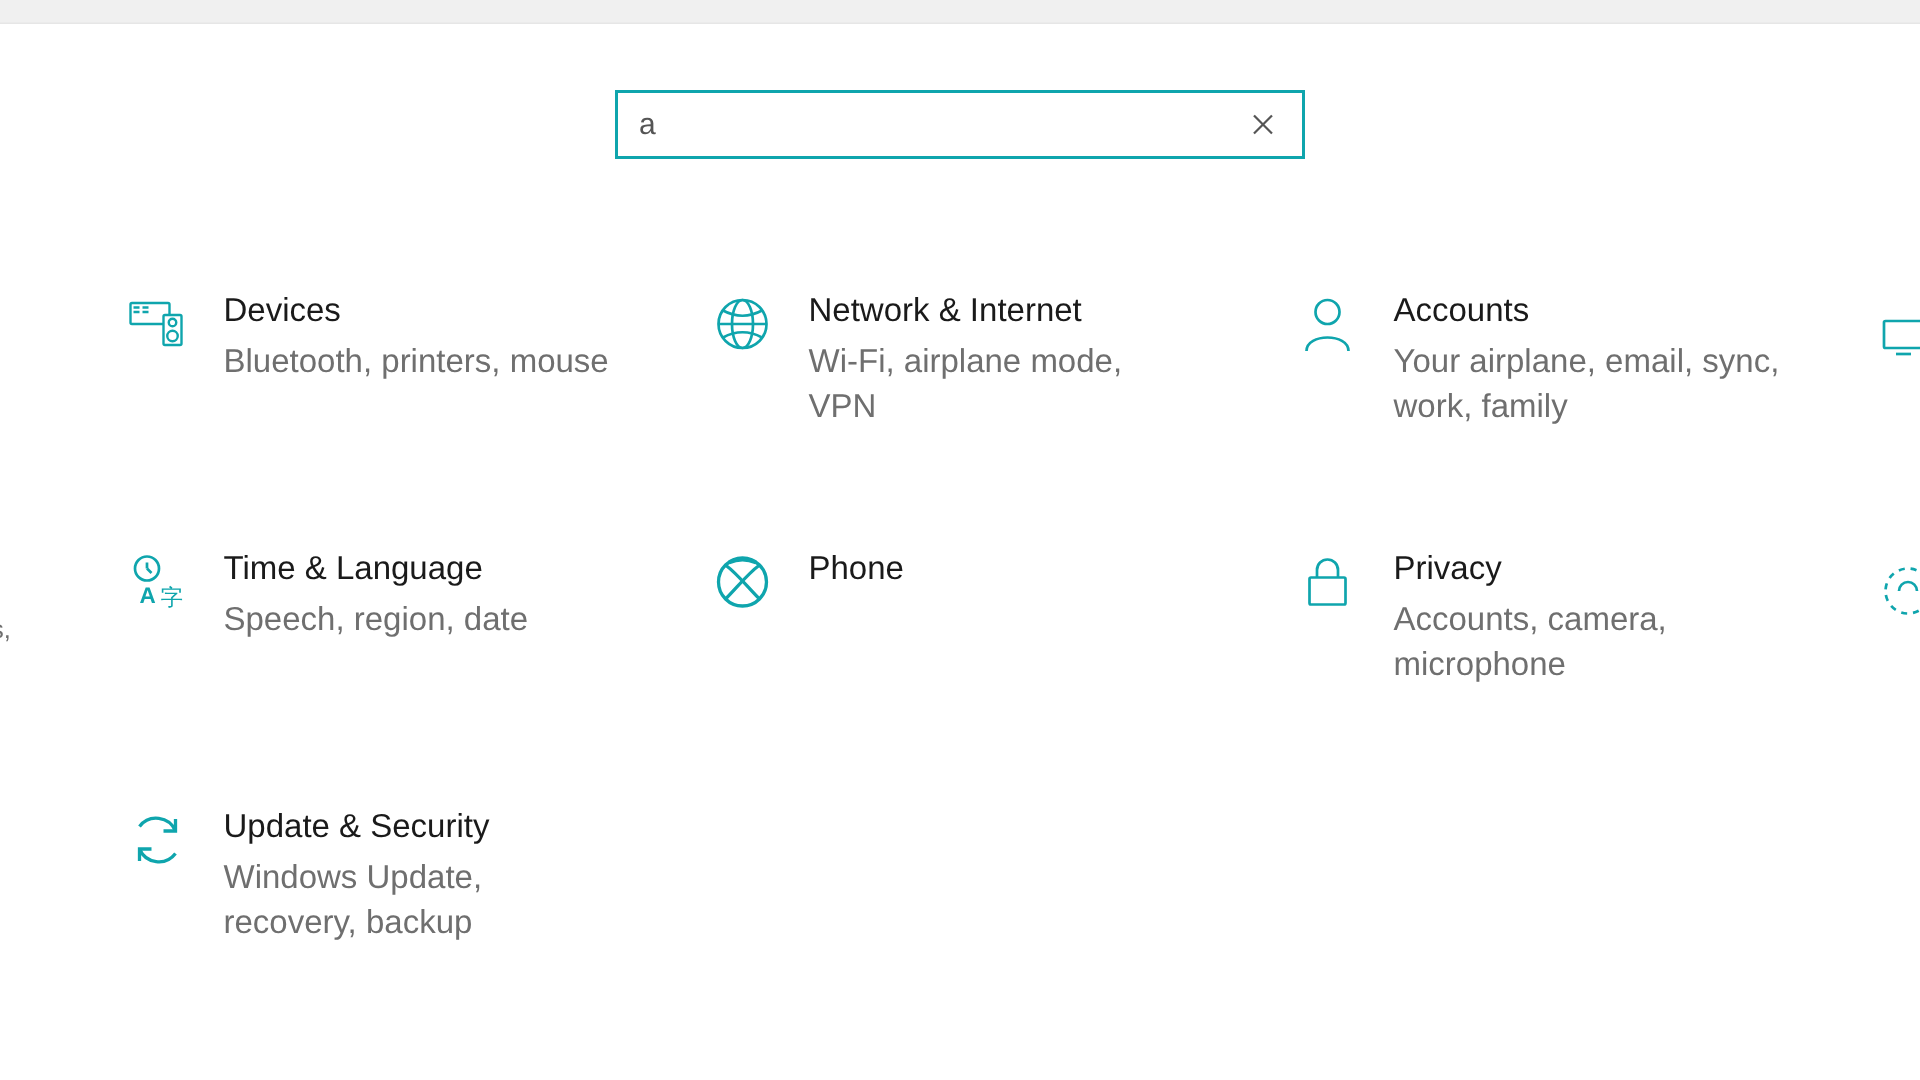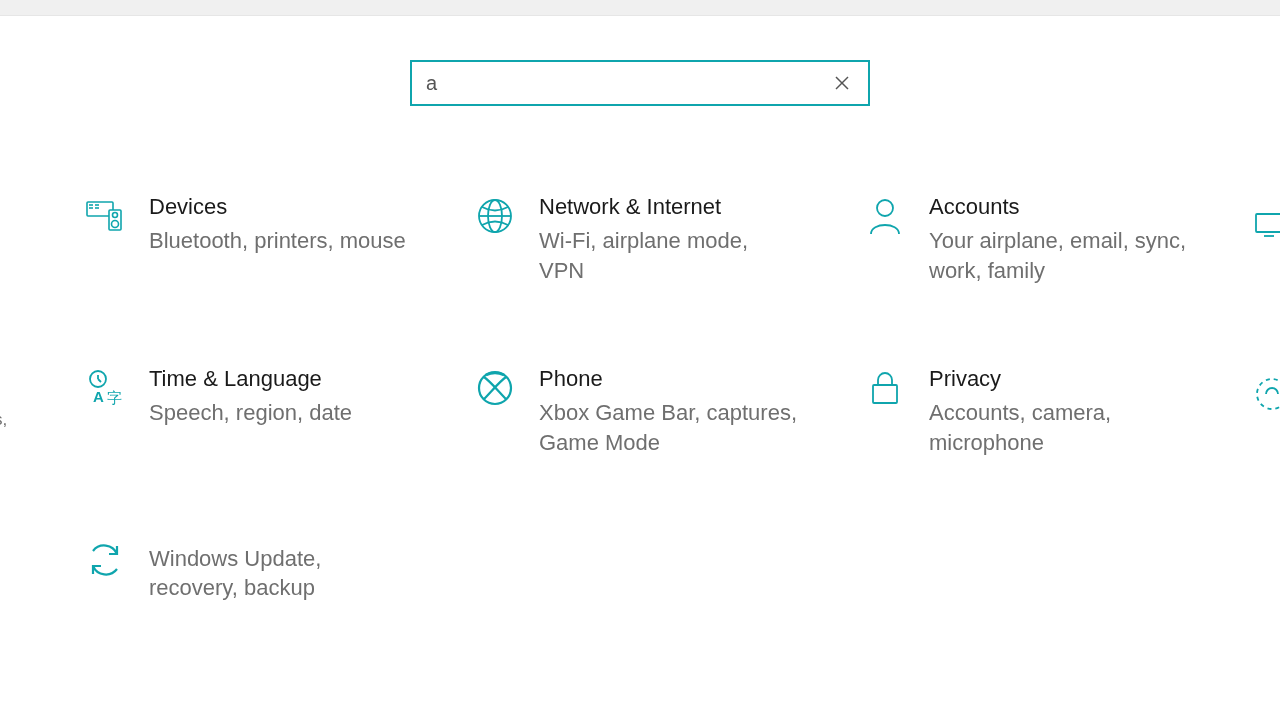--- a/index.html
+++ b/index.html
@@ -197,21 +197,20 @@
     <div class="cat-icon">
       <svg viewBox="0 0 40 40" fill="none" stroke="currentColor" stroke-width="2.2">
         <circle cx="20" cy="20" r="16"></circle>
         <path d="M9 9 C16 14 24 24 31 31"></path>
         <path d="M31 9 C24 14 16 24 9 31"></path>
         <path d="M11 7 Q20 3 29 7" stroke-width="2.5"></path>
       </svg>
     </div>
     <div class="cat-text">
       <div class="cat-title">Phone</div>
-      <div class="cat-desc">Xbox Game Bar, captures, Game Mode</div>
     </div>
   </div>
 
   <div class="category">
     <div class="cat-icon">
       <svg viewBox="0 0 40 40" fill="none" stroke="currentColor" stroke-width="1.8">
         <rect x="8" y="17" width="24" height="18" rx="1"></rect>
         <path d="M13 17 V12 a7 7 0 0 1 14 0 V17"></path>
       </svg>
     </div>
@@ -224,20 +223,21 @@
   <div class="category">
     <div class="cat-icon">
       <svg viewBox="0 0 40 40" fill="none" stroke="currentColor" stroke-width="2.2">
         <path d="M32 14 A14 14 0 0 0 8 11"></path>
         <polyline points="32,6 32,14 24,14" fill="none"></polyline>
         <path d="M8 26 A14 14 0 0 0 32 29"></path>
         <polyline points="8,34 8,26 16,26" fill="none"></polyline>
       </svg>
     </div>
     <div class="cat-text">
+      <div class="cat-title">Update &amp; Security</div>
       <div class="cat-desc">Windows Update, recovery, backup</div>
     </div>
   </div>
 
 </div>
 
 <div class="partial-right1">
   <svg viewBox="0 0 40 40" fill="none" stroke="currentColor" stroke-width="1.8">
     <rect x="4" y="8" width="26" height="18" rx="1"></rect>
     <line x1="12" y1="30" x2="22" y2="30"></line>

